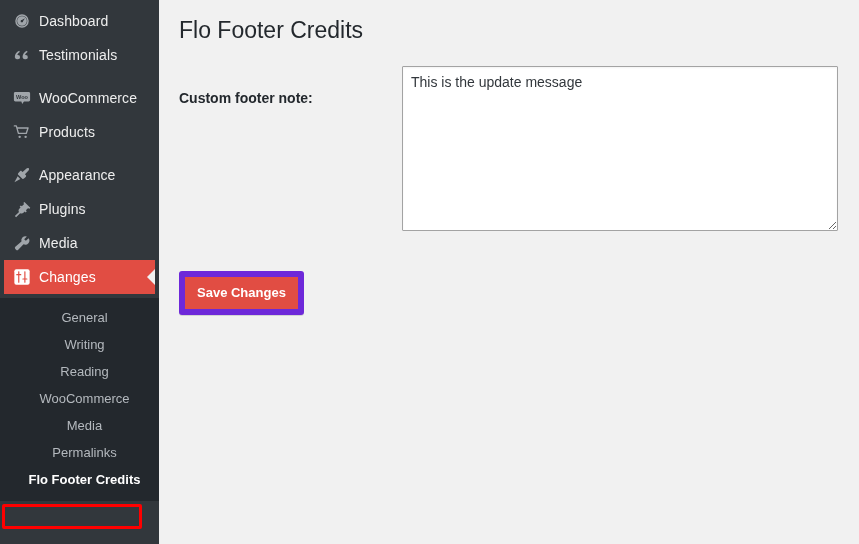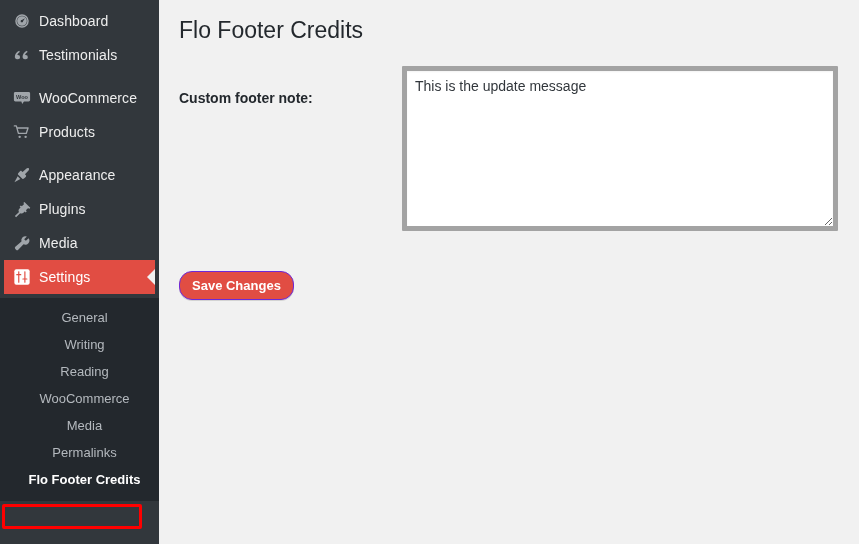--- a/index.html
+++ b/index.html
@@ -133,42 +133,42 @@
     position: absolute;
     left: 243px; top: 0;
     width: 436px;
     height: 165px;
     padding: 6px 8px;
     font-family: "Liberation Sans", sans-serif;
     font-size: 14px;
     line-height: 1.4;
     color: #32373c;
     background: #fff;
-    border: 5px solid #a3a3a3;
+    border: 1px solid #a3a3a3;
     border-radius: 1px;
     box-shadow: 0 1px 2px rgba(0,0,0,.05) inset;
     resize: both;
     outline: none;
   }
   .submit-wrap {
     position: absolute;
     left: 20px; top: 271px;
   }
   .button-primary {
     display: inline-block;
     padding: 0 12px;
-    height: 29px;
+    height: 44px;
     line-height: 26px;
     font-family: "Liberation Sans", sans-serif;
     font-size: 13px;
     font-weight: bold;
     color: #fff;
     background: #e14d43;
-    border: 1px solid #6d28d9;
-    border-radius: 13px;
+    border: 6px solid #6d28d9;
+    border-radius: 3px;
     box-shadow: 0 1px 0 rgba(0,0,0,.12);
     cursor: pointer;
   }
 
   svg { display: block; }
 </style>
 </head>
 <body>
 
 <div id="app">
@@ -255,21 +255,21 @@
           <svg width="18" height="18" viewBox="0 0 20 20">
             <rect x="1.5" y="1.5" width="17" height="17" rx="2.2" fill="#fff"></rect>
             <g stroke="#e14d43" stroke-width="1.3" stroke-linecap="round">
               <line x1="6.4" y1="4.2" x2="6.4" y2="15.8"></line>
               <line x1="13.2" y1="4.2" x2="13.2" y2="15.8"></line>
               <line x1="4.2" y1="7.4" x2="8.6" y2="7.4"></line>
               <line x1="11" y1="12.2" x2="15.4" y2="12.2"></line>
             </g>
           </svg>
         </span>
-        <span class="mlabel">Settings</span>
+        <span class="mlabel">Changes</span>
       </li>
     </ul>
 
     <div class="submenu-wrap">
       <ul>
         <li class="submenu-item"><span>General</span></li>
         <li class="submenu-item"><span>Writing</span></li>
         <li class="submenu-item"><span>Reading</span></li>
         <li class="submenu-item"><span>WooCommerce</span></li>
         <li class="submenu-item"><span>Media</span></li>

